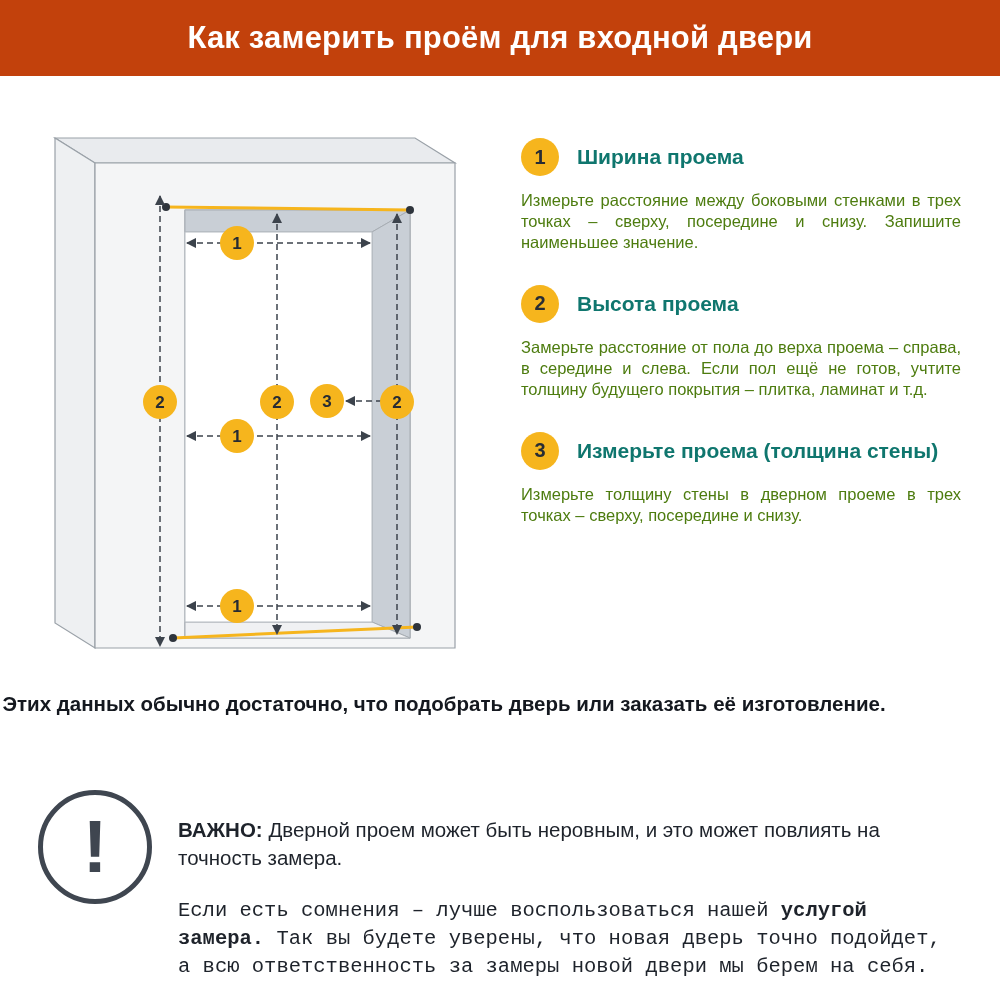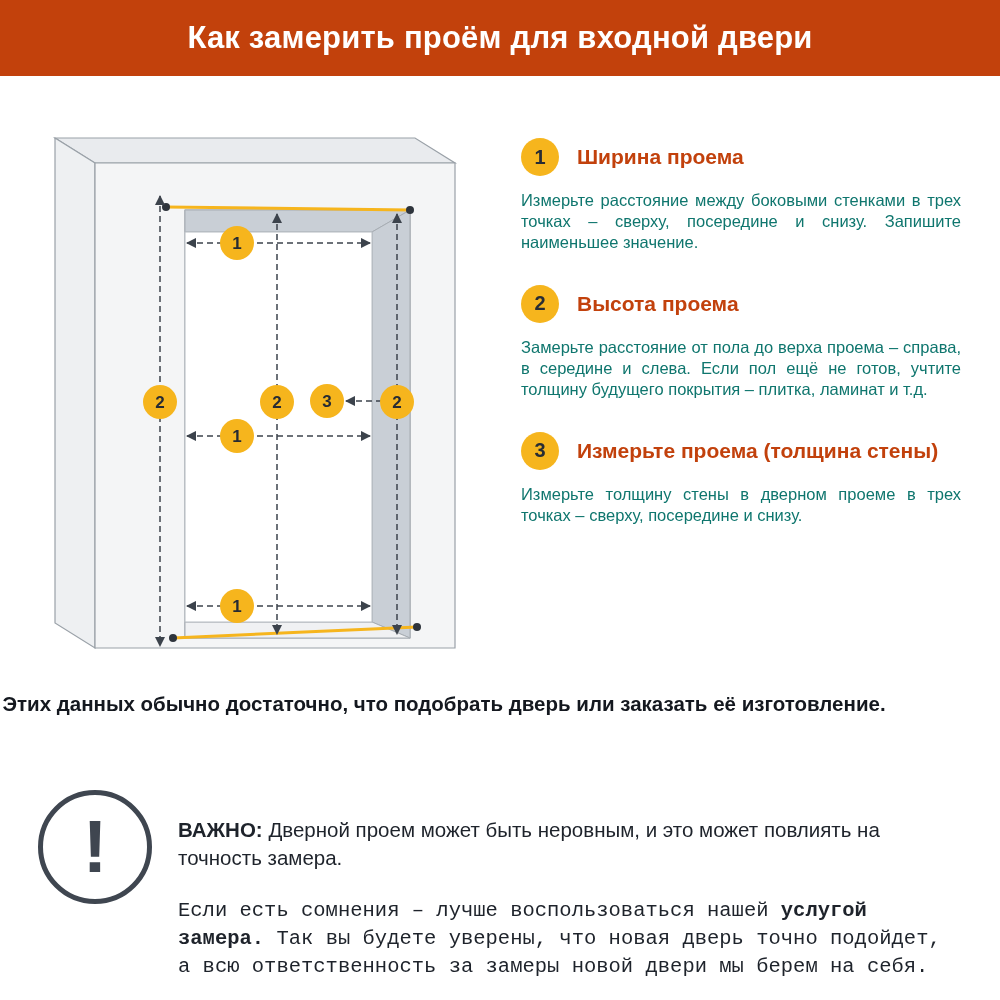--- a/index.html
+++ b/index.html
@@ -24,22 +24,22 @@
 
   
   .right-col{position:absolute;left:521px;top:138px;width:440px;}
   .step{margin-bottom:32px;}
   .step-head{display:flex;align-items:center;gap:18px;}
   .step-num{
     width:38px;height:38px;border-radius:50%;background:#f6b51d;flex:0 0 38px;
     display:flex;align-items:center;justify-content:center;
     font-size:20px;font-weight:700;color:#272c34;
   }
-  .step-title{margin:0;font-size:21px;font-weight:700;color:#c2410c;}
-  .step-body{margin:14px 0 0;font-size:16.5px;line-height:1.27;color:#0f766e;text-align:justify;}
+  .step-title{margin:0;font-size:21px;font-weight:700;color:#0f766e;}
+  .step-body{margin:14px 0 0;font-size:16.5px;line-height:1.27;color:#4d7c0f;text-align:justify;}
 
   .checklist-title{font-size:20px;font-weight:700;color:#20252e;margin:30px 0 10px;}
   .checklist ul{margin:0;padding-left:24px;font-size:17px;line-height:1.5;color:#23272e;}
   .checklist li{margin:0 0 2px;}
 
   
   .summary{
     position:absolute;top:692px;left:0;width:888px;text-align:center;
     font-size:20.5px;font-weight:700;color:#14181f;
   }

